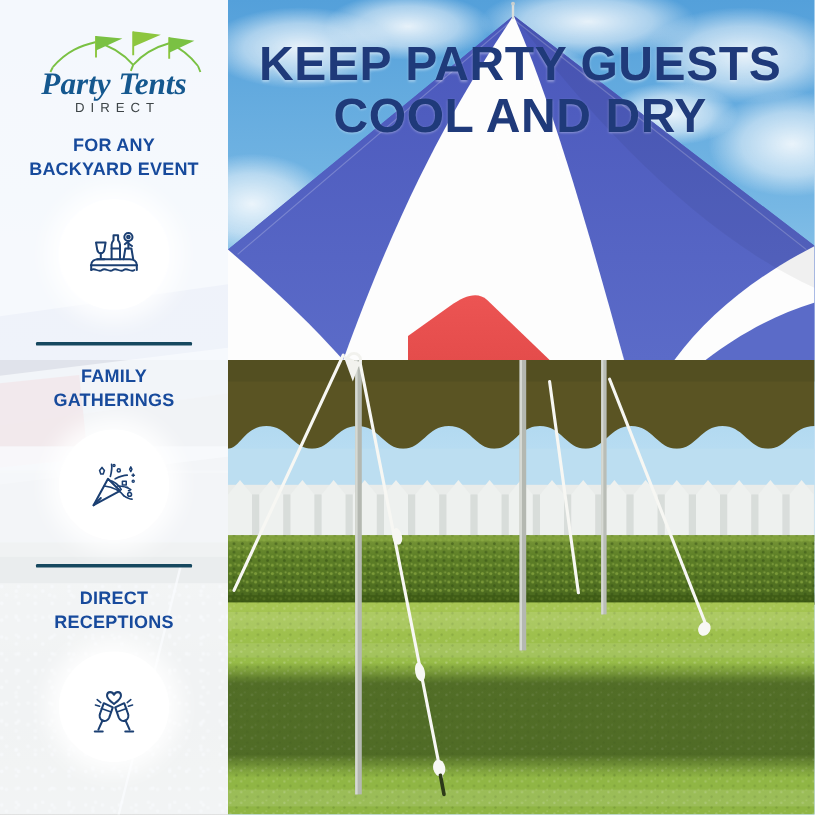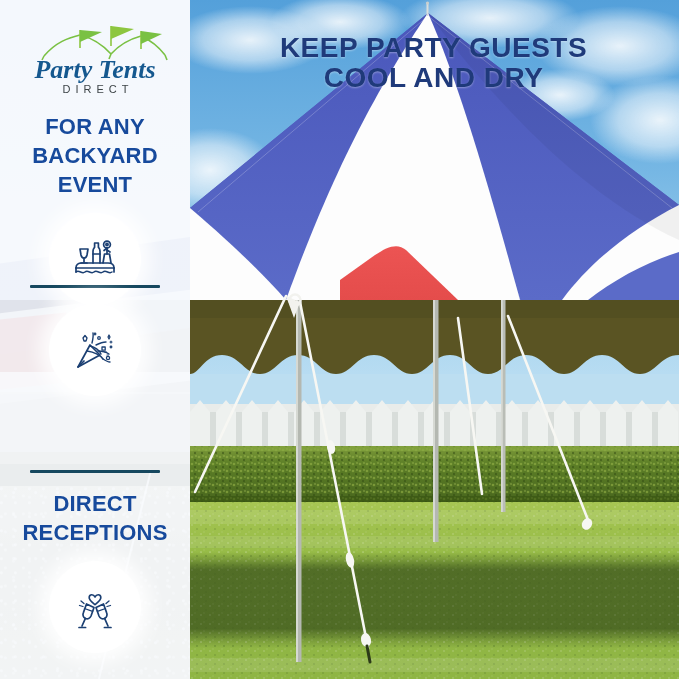--- a/index.html
+++ b/index.html
@@ -168,21 +168,21 @@
   .divider {
     width: 130px;
     height: 3px;
     margin: 0 auto 16px auto;
     background: #16485f;
     border-radius: 1px;
   }
   .feature-title {
     color: #174a9c;
     font-family: "Liberation Sans", sans-serif;
-    font-size: 22px;
+    font-size: 15px;
     font-weight: 700;
     line-height: 1.32;
     letter-spacing: .2px;
     white-space: pre-line;
     margin: 0 0 14px 0;
   }
   .icon-circle {
     width: 92px;
     height: 92px;
     margin: 0 auto;
@@ -217,21 +217,21 @@
   
   .headline {
     position: absolute;
     left: 190px;
     top: 33px;
     width: 487px;
     text-align: center;
     z-index: 8;
     color: #1f3a7a;
     font-family: "Liberation Sans", sans-serif;
-    font-size: 28px;
+    font-size: 40px;
     font-weight: 700;
     line-height: 1.08;
     letter-spacing: .5px;
     white-space: pre-line;
     text-shadow: 0 1px 2px rgba(255,255,255,.35);
     pointer-events: none;
   }
 </style>
 </head>
 <body>
@@ -520,20 +520,22 @@
             <circle cx="37" cy="10.5" r="3.4"></circle>
             <circle cx="37" cy="10.5" r="1.1"></circle>
             <path d="M37,14 L34,16.5"></path>
             <path d="M37,16 L40,18"></path>
           </svg>
         </div>
       </div>
 
       <div class="feature feature-2">
         <div class="divider"></div>
+        <div class="feature-title">FAMILY
+GATHERINGS</div>
         <div class="icon-circle">
           <svg width="50" height="50" viewBox="0 0 50 50" fill="none" stroke="#1b3f72" stroke-width="1.7" stroke-linecap="round" stroke-linejoin="round">
 
             <path d="M8,42 L20,20 L30,30 Z"></path>
             <path d="M8,42 L14,36"></path>
 
             <path d="M20,21 C25,22 29,25 31,29" stroke-width="1.4"></path>
             <path d="M17,26 C24,27 30,30 33,34" stroke-width="1.4"></path>
             <path d="M22,18 C23,14 23.5,11 23,8" stroke-width="1.4"></path>
             <path d="M26,20 C30,18 33,17 36,17" stroke-width="1.4"></path>

